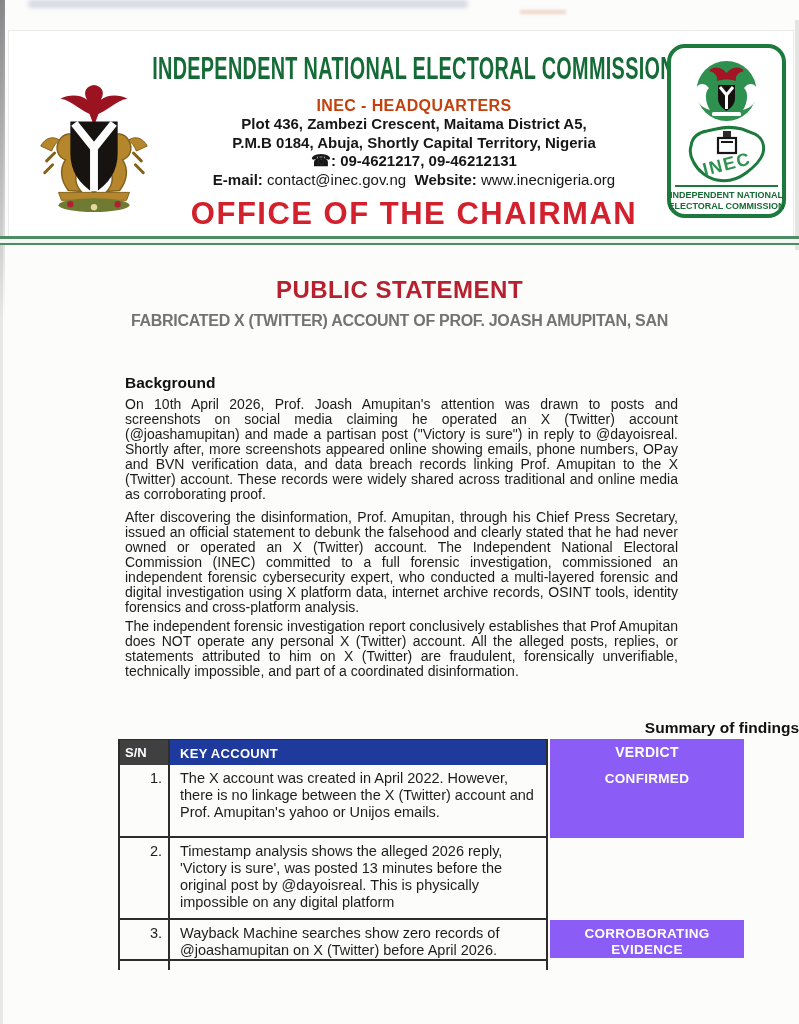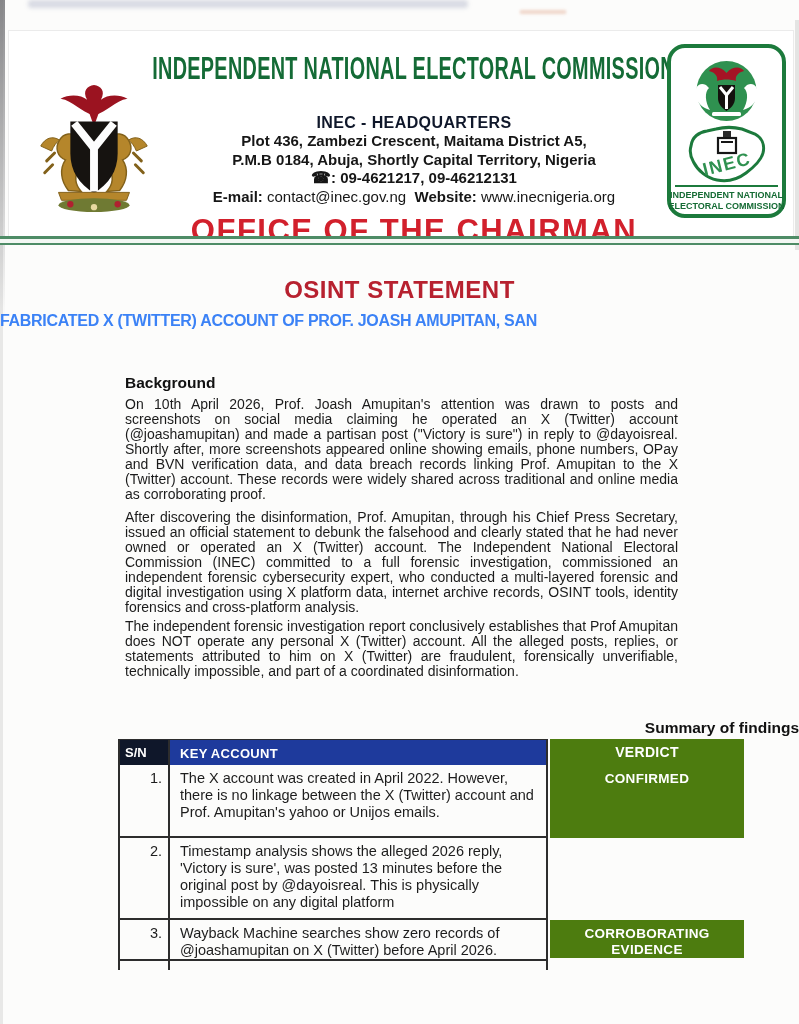--- a/index.html
+++ b/index.html
@@ -22,56 +22,56 @@
 
   
   .letterhead { position:absolute; top:30px; left:8px; right:5px; height:206px;
     background:#ffffff; border:1px solid rgba(0,0,0,0.08); border-bottom:none; }
   .coat-of-arms { position:absolute; left:16px; top:50px; width:138px; height:140px; }
   .inec-logo { position:absolute; right:6px; top:12px; width:121px; height:176px; }
   .lh-center { position:absolute; left:160px; right:134px; top:18px; text-align:center; }
   .org-name { display:flex; justify-content:center; white-space:nowrap; height:38px; align-items:center; }
   .org-name > span { font-size:32px; font-weight:bold; color:#146b36;
     transform:scaleX(0.62); transform-origin:center; letter-spacing:0.5px; }
-  .dept { margin-top:27px; font-size:16px; font-weight:bold; color:#0f172a; letter-spacing:0.4px; }
+  .dept { margin-top:10px; font-size:16px; font-weight:bold; color:#c2410c; letter-spacing:0.4px; }
   .lh-line { font-size:15px; font-weight:bold; line-height:18.5px; color:#161616; }
   .email-line { font-weight:normal; }
   .email-line .b { font-weight:bold; }
   .phone-glyph { font-size:16px; }
   .office { margin-top:7px; font-size:31px; font-weight:bold; color:#d2202c; letter-spacing:1.5px; }
 
   .green-divider { position:absolute; top:236px; left:0; right:0; height:4px;
     border-top:3px solid #4e8c66; border-bottom:2.5px solid #4e8c66; background:#f3f7f3; }
 
   
   .content { position:absolute; top:248px; left:0; right:0; }
   .title { margin:28px 0 0; text-align:center; font-size:24px; font-weight:bold;
     color:#b7212f; letter-spacing:0.5px; }
-  .subtitle { margin:8px 0 0; font-size:16px; font-weight:bold;
-    color:#3b82f6; letter-spacing:-0.3px; }
+  .subtitle { margin:8px 0 0; text-align:center; font-size:16px; font-weight:bold;
+    color:#737373; letter-spacing:-0.3px; }
   .bg-heading { margin:44px 0 0 125px; font-size:15.5px; font-weight:bold; color:#111; }
   .para { margin:5px 121px 0 125px; font-size:14px; line-height:15px;
     text-align:justify; color:#1b1b1b; }
   .para + .para { margin-top:8px; }
   .para:last-of-type { margin-top:4px; }
   .summary-heading { margin:40px 0 0 125px; font-size:15.5px; font-weight:bold; color:#111;text-align:right; }
 
   
   .ftable { margin:2px 0 0 118px; width:626px; }
   .frow { display:grid; grid-template-columns:52px 378px 196px; }
   .fc { box-sizing:border-box; }
   .fc-sn { border-left:2px solid #2d2d2d; border-right:2px solid #2d2d2d;
     text-align:right; padding:5px 6px 0 0; font-size:14.5px; }
   .fc-find { border-right:2px solid #2d2d2d; padding:5px 6px 0 10px;
     font-size:14.5px; line-height:17px; }
-  .fc-verdict { background:#4d7c0f; border-left:2px solid #fbfbfa;
+  .fc-verdict { background:#8b5cf6; border-left:2px solid #fbfbfa;
     text-align:center; padding-top:6px; font-size:13.5px; font-weight:bold;
     color:#fff; letter-spacing:0.3px; line-height:16px; }
   .fhead { height:26px; }
-  .fhead .fc-sn { background:#0f172a; color:#fff; font-weight:bold; font-size:13px;
+  .fhead .fc-sn { background:#404040; color:#fff; font-weight:bold; font-size:13px;
     text-align:left; padding:5px 0 0 5px; border-top:1.5px solid #2d2d2d; }
   .fhead .fc-find { background:#1e3a9c; color:#fff; font-weight:bold; font-size:13px;
     padding-top:5px; letter-spacing:0.3px; border-top:1.5px solid #2d2d2d; }
   .fhead .fc-verdict { font-size:14px; padding-top:5px; }
   .frow-1 { height:73px; }
   .frow-2 { height:82px; }
   .frow-3 { height:40px; }
   .frow-1 .fc-sn, .frow-1 .fc-find,
   .frow-2 .fc-sn, .frow-2 .fc-find,
   .frow-3 .fc-sn, .frow-3 .fc-find { border-bottom:2px solid #2d2d2d; }
@@ -150,21 +150,21 @@
       <text x="61" y="127" transform="rotate(-14 61 122)" font-family="Liberation Sans, sans-serif" font-size="18" font-weight="bold" fill="#2f9150" text-anchor="middle" letter-spacing="1.5">INEC</text>
       <line x1="9" y1="143" x2="112" y2="143" stroke="#1c7a3c" stroke-width="2"></line>
       <text x="60.5" y="155" text-anchor="middle" font-family="Liberation Sans, sans-serif" font-size="9" font-weight="bold" fill="#156b34">INDEPENDENT NATIONAL</text>
       <text x="60.5" y="166" text-anchor="middle" font-family="Liberation Sans, sans-serif" font-size="9" font-weight="bold" fill="#156b34">ELECTORAL COMMISSION</text>
     </svg>
   </div>
 
   <div class="green-divider"></div>
 
   <div class="content">
-    <div class="title">OSINT STATEMENT</div>
+    <div class="title">PUBLIC STATEMENT</div>
     <div class="subtitle">FABRICATED X (TWITTER) ACCOUNT OF PROF. JOASH AMUPITAN, SAN</div>
 
     <div class="bg-heading">Background</div>
     <p class="para">On 10th April 2026, Prof. Joash Amupitan's attention was drawn to posts and screenshots on social media claiming he operated an X (Twitter) account (@joashamupitan) and made a partisan post ("Victory is sure") in reply to @dayoisreal. Shortly after, more screenshots appeared online showing emails, phone numbers, OPay and BVN verification data, and data breach records linking Prof. Amupitan to the X (Twitter) account. These records were widely shared across traditional and online media as corroborating proof.</p>
     <p class="para">After discovering the disinformation, Prof. Amupitan, through his Chief Press Secretary, issued an official statement to debunk the falsehood and clearly stated that he had never owned or operated an X (Twitter) account. The Independent National Electoral Commission (INEC) committed to a full forensic investigation, commissioned an independent forensic cybersecurity expert, who conducted a multi-layered forensic and digital investigation using X platform data, internet archive records, OSINT tools, identity forensics and cross-platform analysis.</p>
     <p class="para">The independent forensic investigation report conclusively establishes that Prof Amupitan does NOT operate any personal X (Twitter) account. All the alleged posts, replies, or statements attributed to him on X (Twitter) are fraudulent, forensically unverifiable, technically impossible, and part of a coordinated disinformation.</p>
 
     <div class="summary-heading">Summary of findings</div>
 
     <div class="ftable">

